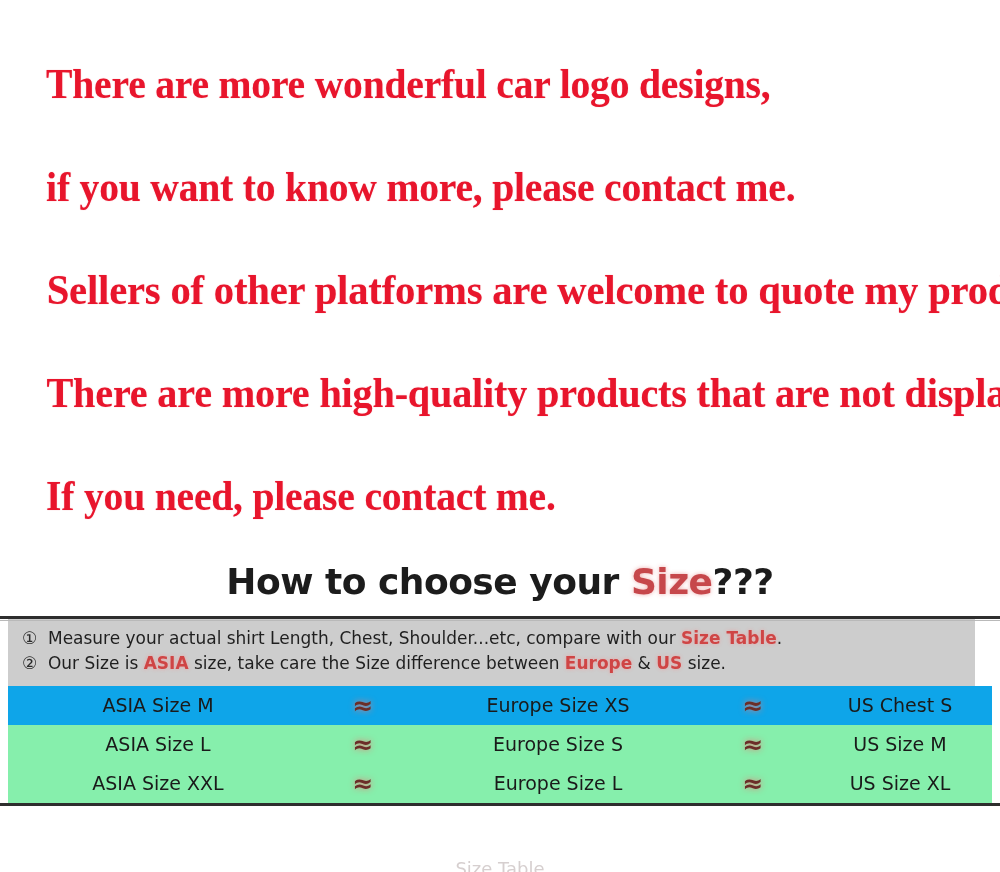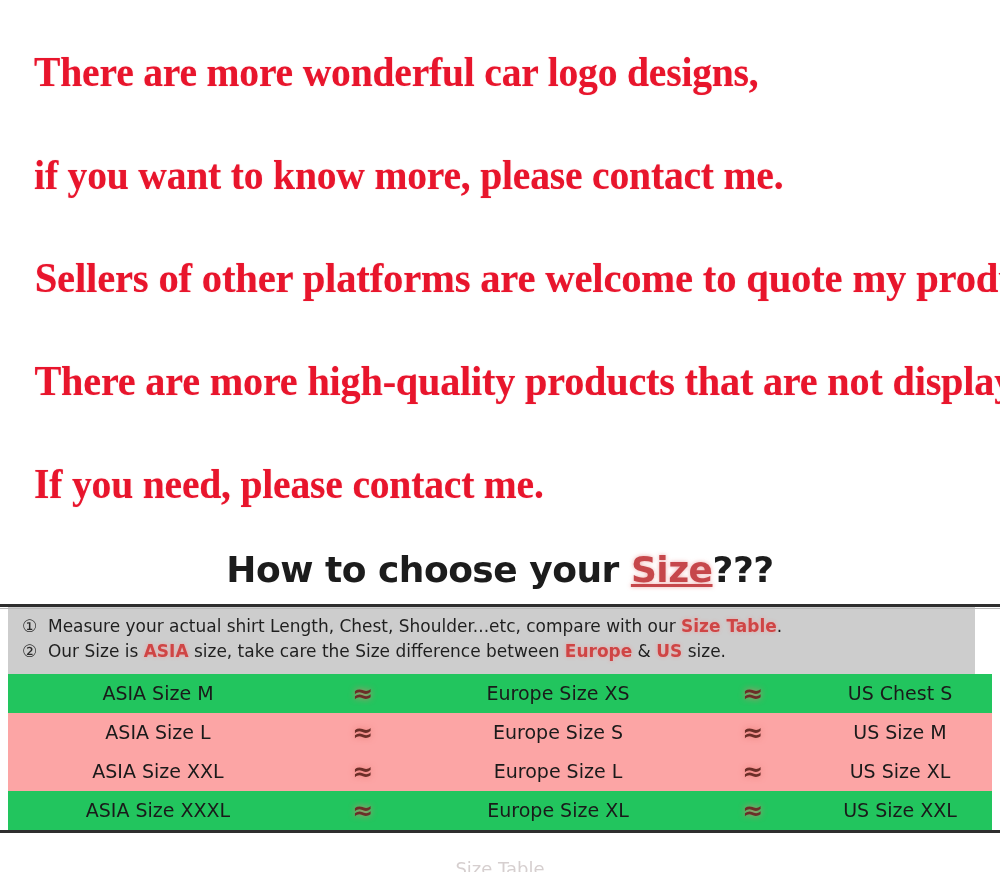--- a/index.html
+++ b/index.html
@@ -12,21 +12,21 @@
     width: 1000px;
     height: 872px;
     font-family: "Liberation Sans", sans-serif;
     overflow: hidden;
     position: relative;
   }
 
   
   .promo {
     padding: 8px;
-    margin: 4px;
+    margin: 16px;
   }
   .promo-line {
     color: #e8152c;
     font-family: "Liberation Serif", "DejaVu Serif", serif;
     font-weight: bold;
     white-space: nowrap;
     letter-spacing: -0.2px;
     padding-left: 24px;
     text-shadow: 0 0 1px rgba(232,21,44,0.45);
   }
@@ -43,21 +43,20 @@
     font-weight: bold;
     font-size: 36px;
     color: #1c1c1c;
     letter-spacing: -0.5px;
     margin-top: 36px;
     white-space: nowrap;
   }
   .size-heading .hl {
     color: #c6474b;
     text-shadow: 0 0 4px rgba(235,150,150,0.8);
-    text-decoration: underline;
   }
 
   
   .size-block {
     margin-top: 14px;
     border-top: 3px solid #2e2e2e;
     border-bottom: 3px solid #2e2e2e;
     position: relative;
   }
   .size-block::before {
@@ -98,22 +97,22 @@
     text-shadow: 0 0 4px rgba(240,160,160,0.9);
   }
 
   table.size-table {
     border-collapse: collapse;
     width: 984px;
     margin-left: 8px;
     table-layout: fixed;
   }
   table.size-table tr { height: 39px; }
-  table.size-table tr.odd  { background: #22c55e; }
-  table.size-table tr.even { background: #fca5a5; }
+  table.size-table tr.odd  { background: #0ea5e9; }
+  table.size-table tr.even { background: #86efac; }
   table.size-table td {
     font-family: "DejaVu Sans", sans-serif;
     font-size: 19px;
     color: #1a1a1a;
     text-align: center;
     padding: 0;
     vertical-align: middle;
     white-space: nowrap;
   }
   table.size-table td.c-asia   { width: 300px; }
@@ -192,24 +191,17 @@
         <td class="c-sym2"><span class="approx">≈</span></td>
         <td class="c-us">US Size M</td>
       </tr>
       <tr class="even">
         <td class="c-asia">ASIA Size XXL</td>
         <td class="c-sym1"><span class="approx">≈</span></td>
         <td class="c-eu">Europe Size L</td>
         <td class="c-sym2"><span class="approx">≈</span></td>
         <td class="c-us">US Size XL</td>
       </tr>
-      <tr class="odd">
-        <td class="c-asia">ASIA Size XXXL</td>
-        <td class="c-sym1"><span class="approx">≈</span></td>
-        <td class="c-eu">Europe Size XL</td>
-        <td class="c-sym2"><span class="approx">≈</span></td>
-        <td class="c-us">US Size XXL</td>
-      </tr>
     </tbody>
   </table>
 </div>
 
 <div class="clip-bottom">Size Table</div>
 
 </body></html>

